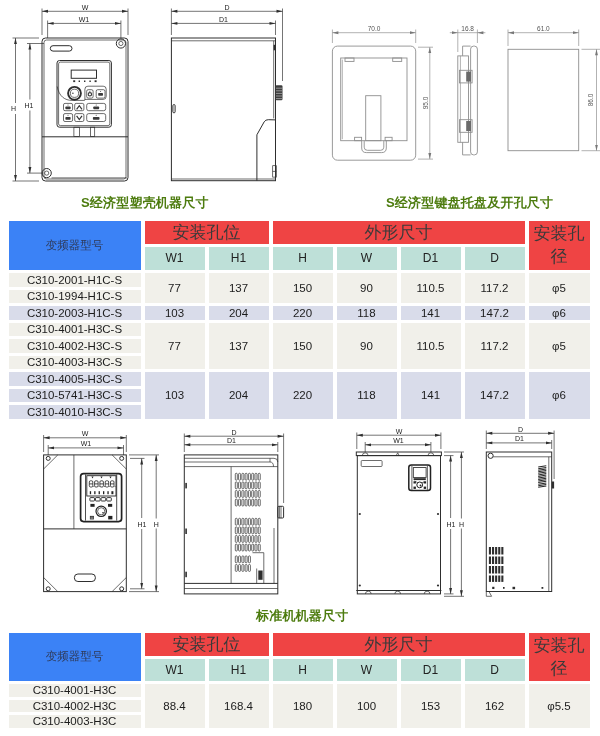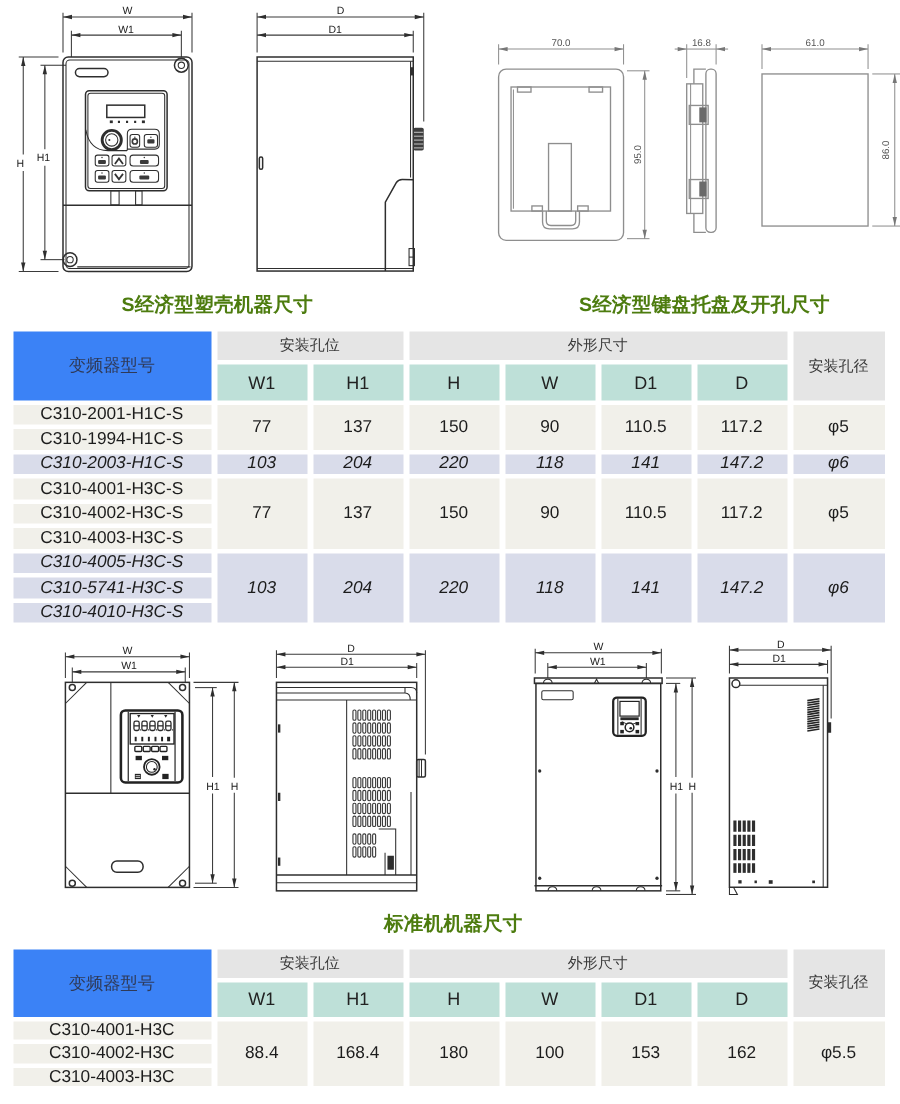--- a/index.html
+++ b/index.html
@@ -1,24 +1,24 @@
 <!DOCTYPE html>
 <html><head>
 <meta charset="utf-8">
 <style>
 html,body{margin:0;padding:0;background:#ffffff;}
 body{width:600px;height:736px;position:relative;-webkit-font-smoothing:antialiased;font-family:"Liberation Sans",sans-serif;overflow:hidden;}
 .abs{position:absolute;}
 table.spec{border-collapse:separate;border-spacing:4px 3px;table-layout:fixed;}
 table.spec td,table.spec th{padding:0;text-align:center;vertical-align:middle;font-weight:normal;}
 .hblue{background:#3b82f6;color:#2f3a58;font-size:11.5px;}
-.hteal{background:#e5e5e5;color:#3a3a3a;font-size:10px;}
+.hteal{background:#ef4444;color:#3a3a3a;font-size:17px;}
 .hteal2{background:#bee0d8;color:#222;font-size:12px;}
 .cream{background:#f1f0ea;color:#1c1c1c;font-size:11.5px;}
-.lav{background:#d9dcea;color:#1c1c1c;font-size:11.5px;font-style:italic;}
+.lav{background:#d9dcea;color:#1c1c1c;font-size:11.5px;}
 .cap{position:absolute;font-size:13px;font-weight:bold;color:#4d7c0f;letter-spacing:0.2px;white-space:nowrap;}
 </style>
 </head>
 <body>
 
 <svg class="abs" style="left:0;top:0;" width="600" height="212" viewBox="0 0 600 212">
 <defs>
 <marker id="ae" markerUnits="userSpaceOnUse" markerWidth="7" markerHeight="4" refX="6.2" refY="2" orient="auto">
         <path d="M0.2,0.55 L6.2,2 L0.2,3.45 Z" fill="#2e2e2e"></path>
       </marker>

